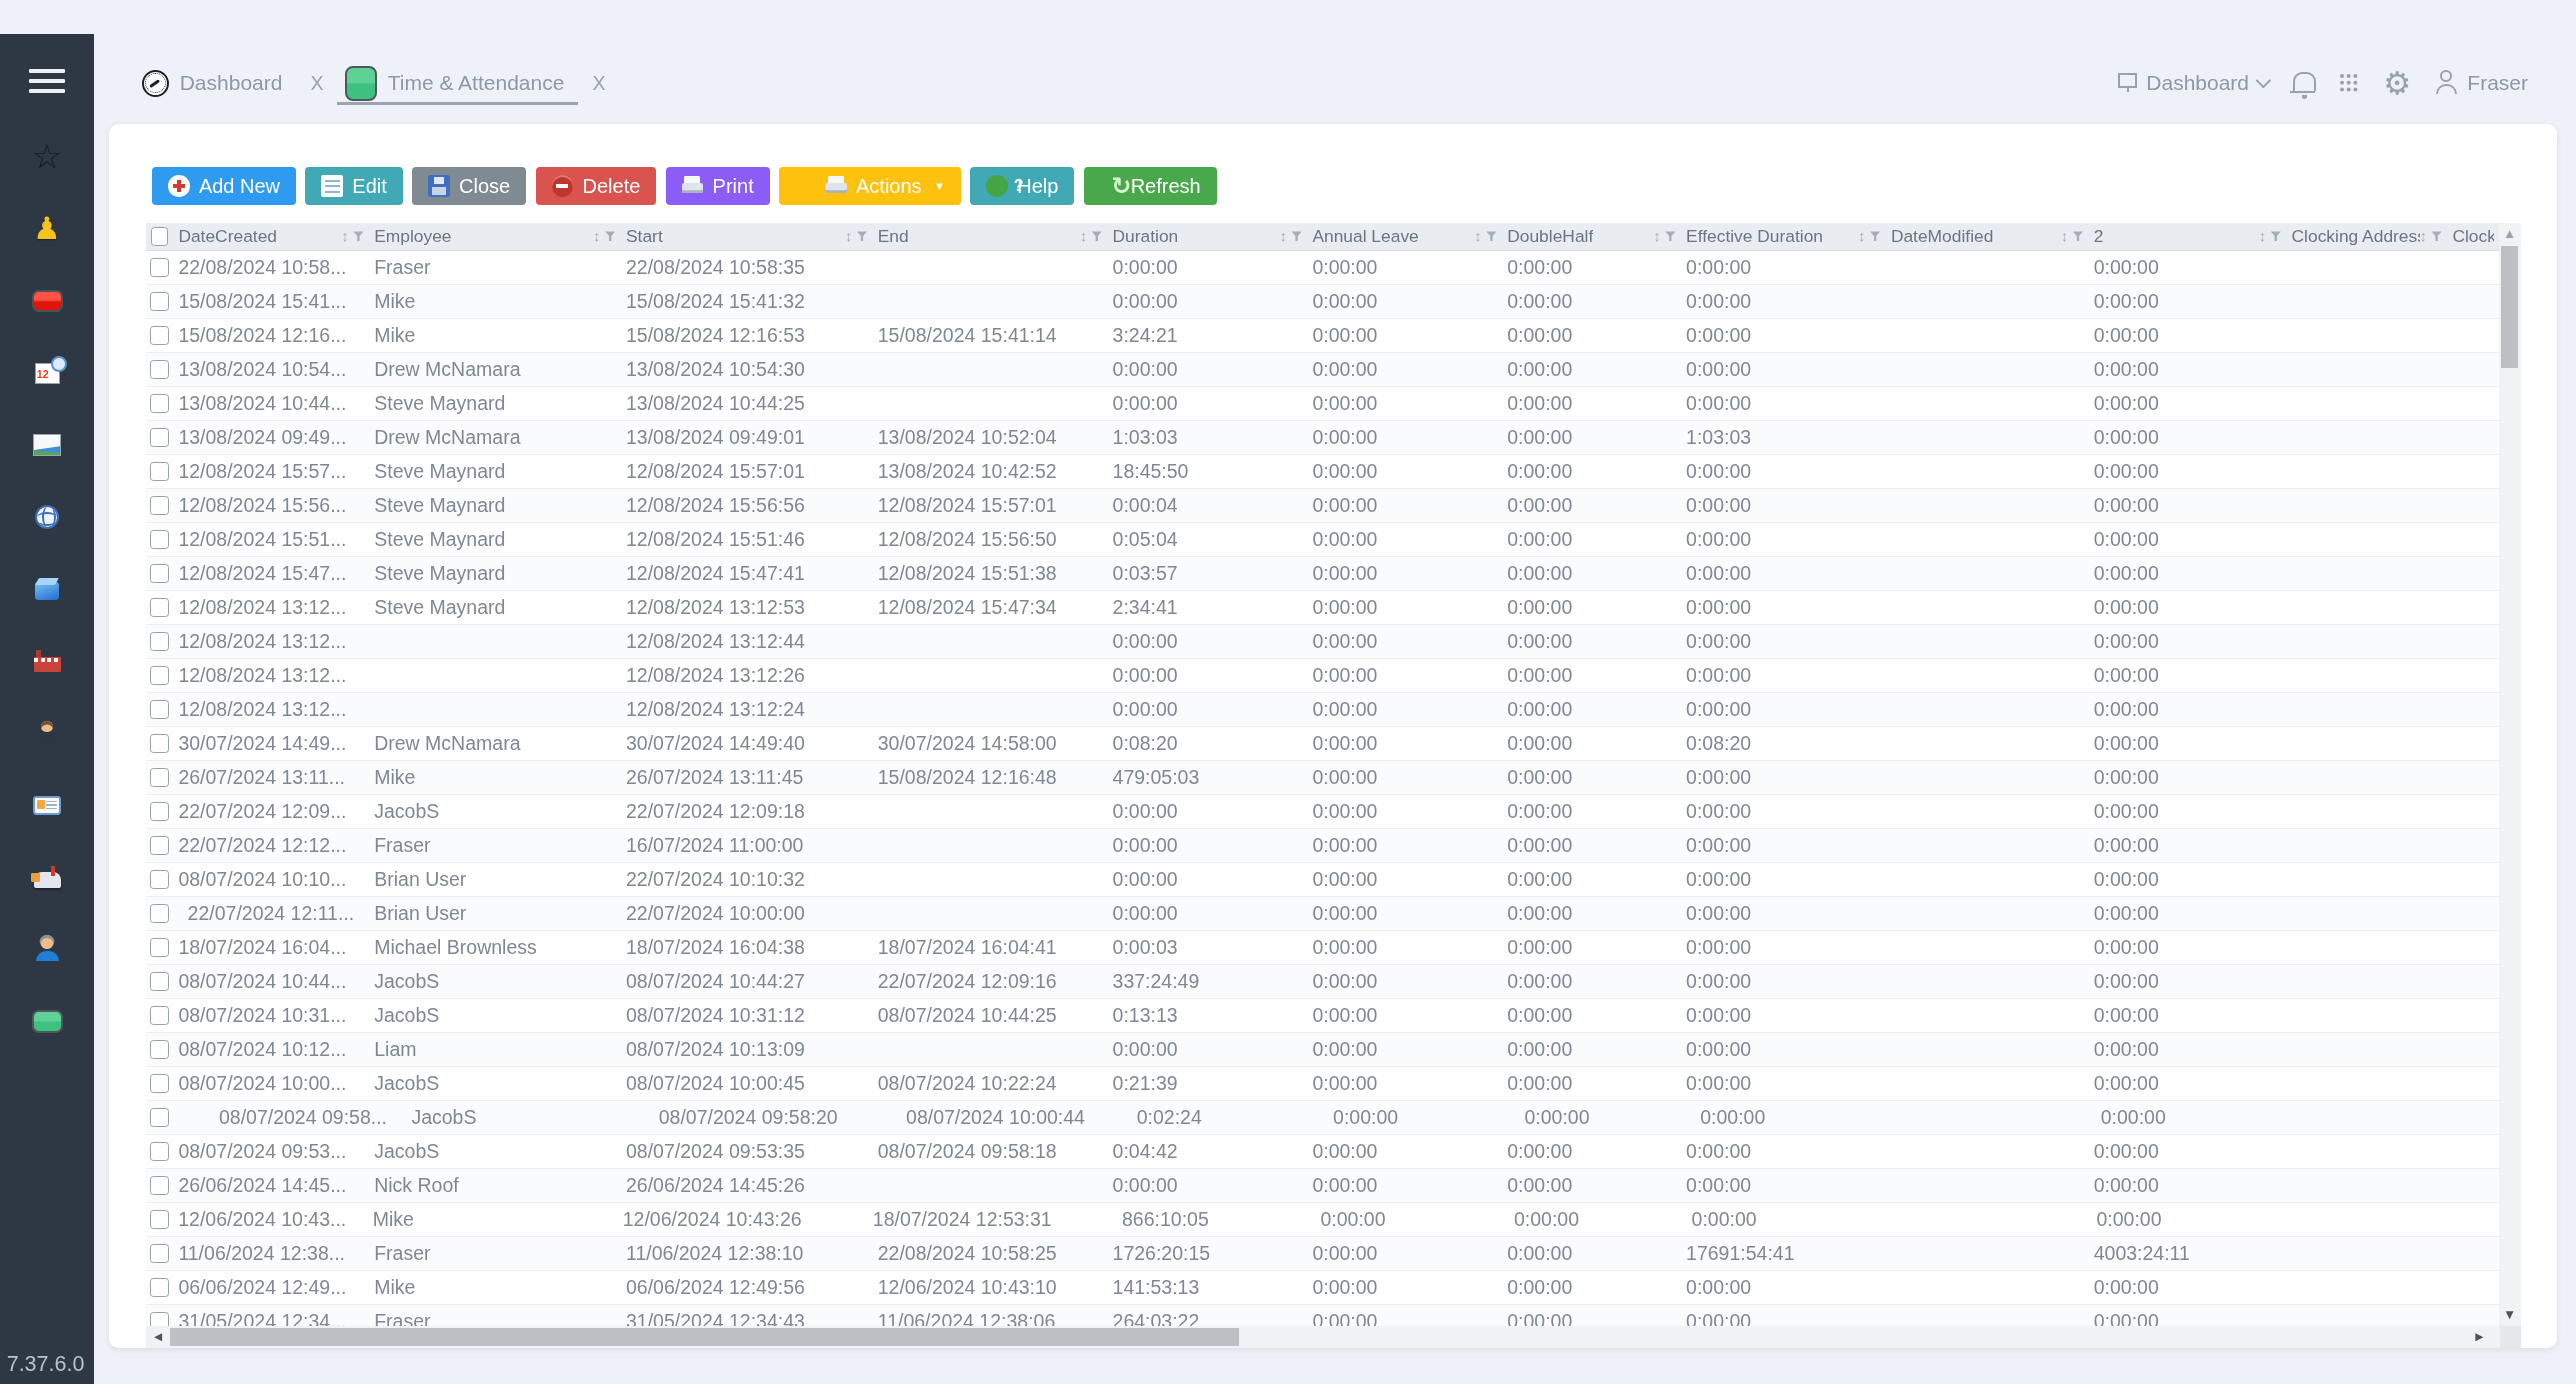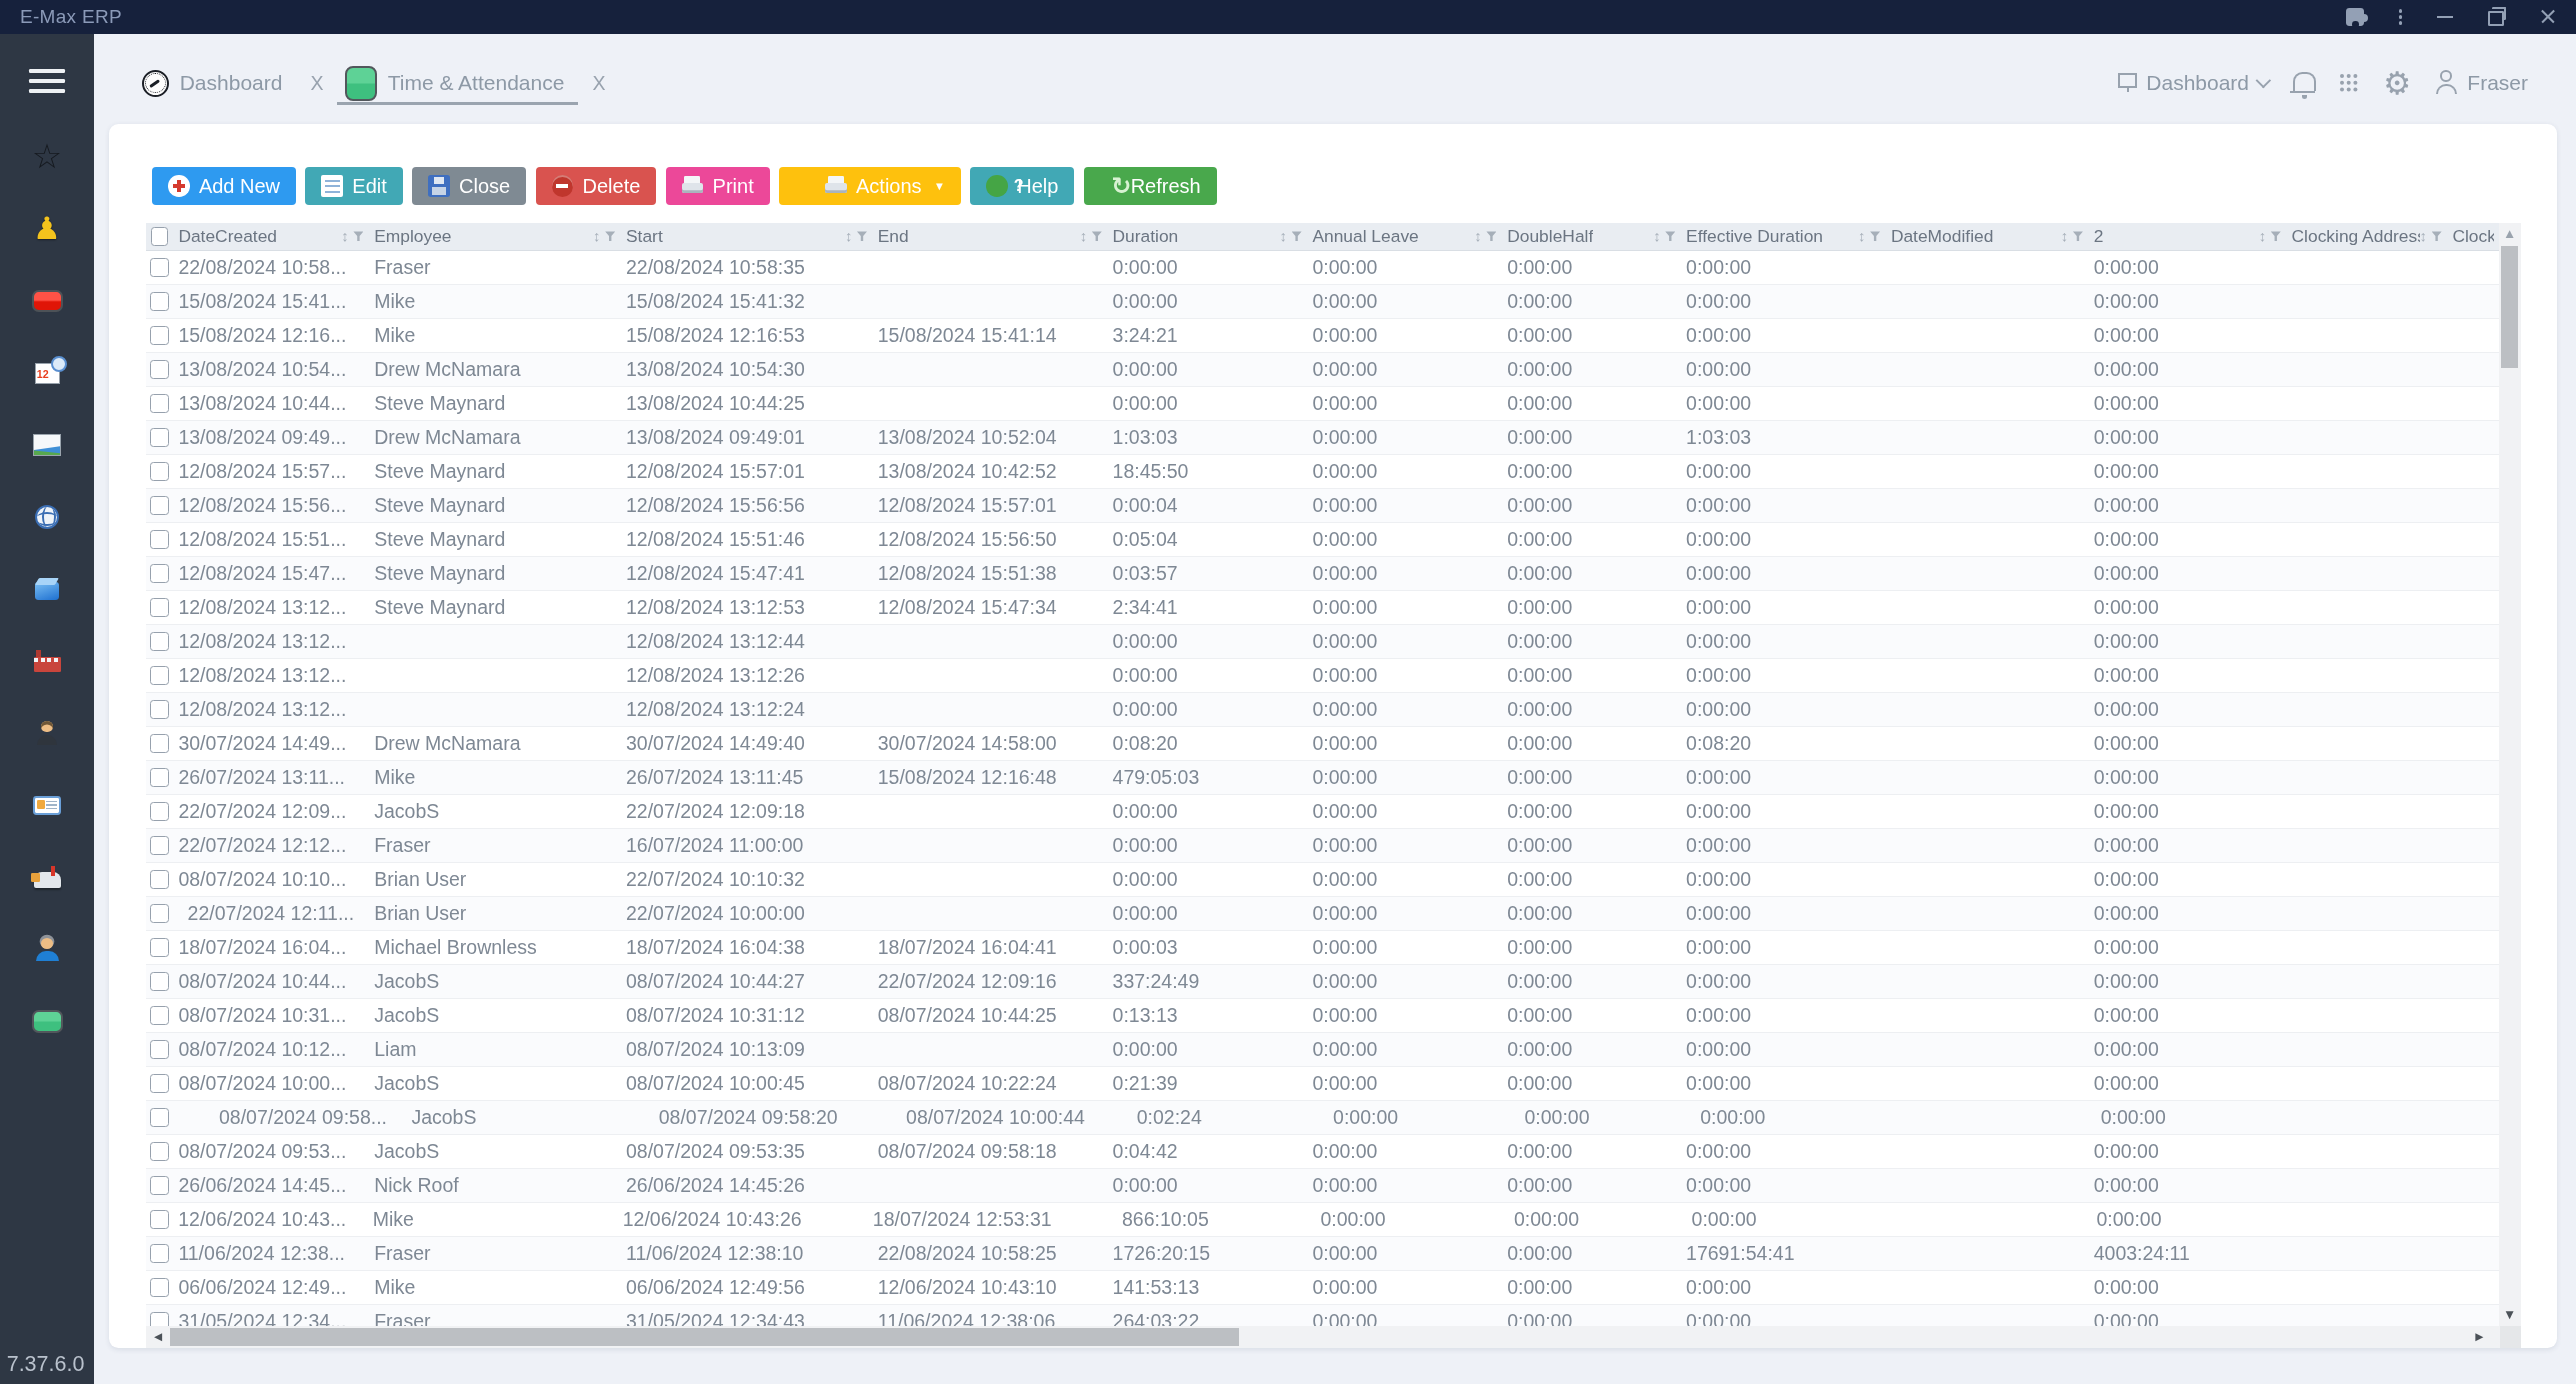--- a/index.html
+++ b/index.html
@@ -138,30 +138,20 @@
   .hs-left{position:absolute;left:5.4px;top:3.4px;font-size:13.4px;color:#4c5258;}
   .hs-thumb{position:absolute;left:24px;top:2px;width:1069px;height:18px;background:#bcbfc3;cursor:pointer;}
   .hs-right{position:absolute;right:35px;top:3.4px;font-size:13.4px;color:#4c5258;}
   .hs-corner{position:absolute;right:0;top:0;width:21.5px;height:22px;background:#e5e7e9;}
 </style>
 </head>
 <body>
 
 <div class="app">
 
-  <div class="titlebar">
-    <span class="tb-title">E-Max ERP</span>
-    <div class="wc">
-      <span class="ext-icon"></span>
-      <span class="kebab-icon"></span>
-      <span class="min-icon"></span>
-      <span class="restore-icon"></span>
-      <span class="x-icon"></span>
-    </div>
-  </div>
 
   <aside class="sidebar">
     <div class="hamburger">
         <span></span>
         <span></span>
         <span></span>
       </div>
     <div id="side-icons">
         <div class="side-icon">
           <span class="favorites-star-icon"></span>
@@ -244,21 +234,21 @@
           <span>Edit</span>
         </button>
         <button class="tb-btn" style="background: rgb(127, 138, 147);">
           <span class="tb-ic close-save-icon"></span>
           <span>Close</span>
         </button>
         <button class="tb-btn" style="background: rgb(217, 83, 79);">
           <span class="tb-ic delete-icon"></span>
           <span>Delete</span>
         </button>
-        <button class="tb-btn" style="background: #ec4899;">
+        <button class="tb-btn" style="background: #8b5cf6;">
           <span class="tb-ic print-icon"></span>
           <span>Print</span>
         </button>
         <button class="tb-btn" style="background: rgb(254, 193, 13); padding-left: 46px;">
           <span class="tb-ic actions-icon"></span>
           <span>Actions</span>
           <span class="tb-caret">▼</span>
         </button>
         <button class="tb-btn" style="background: rgb(65, 168, 181); text-align: right;">
           <span class="tb-ic help-icon"></span>

